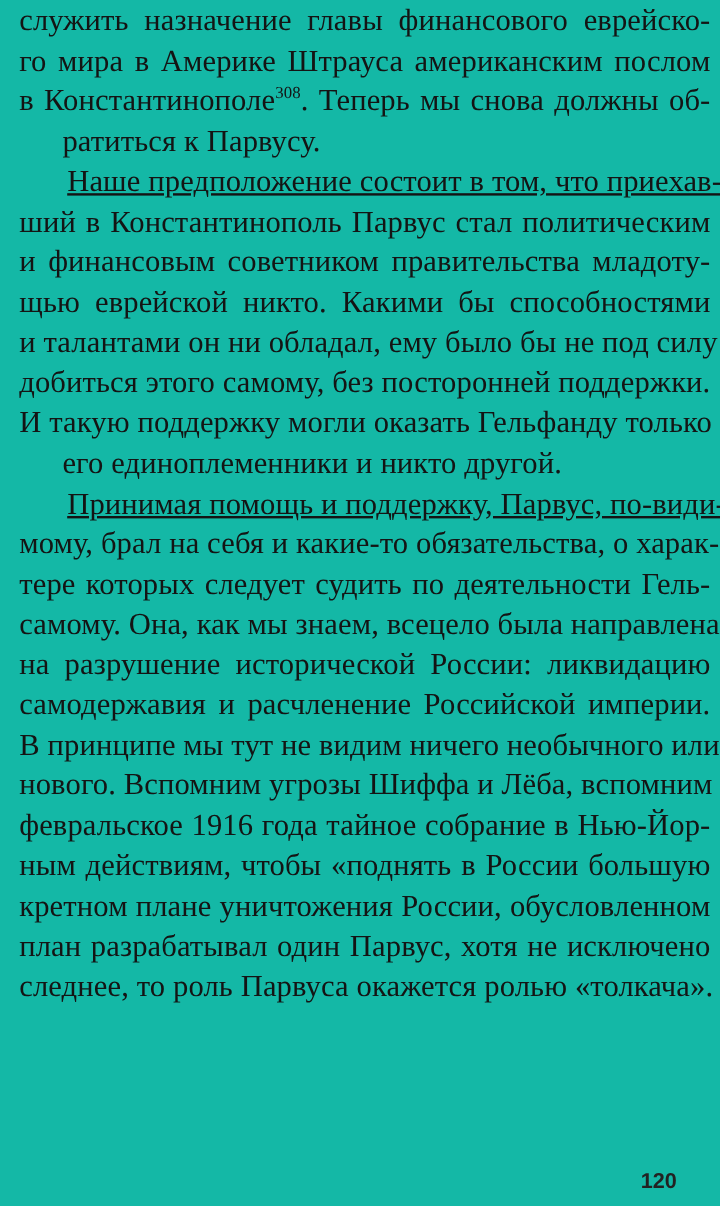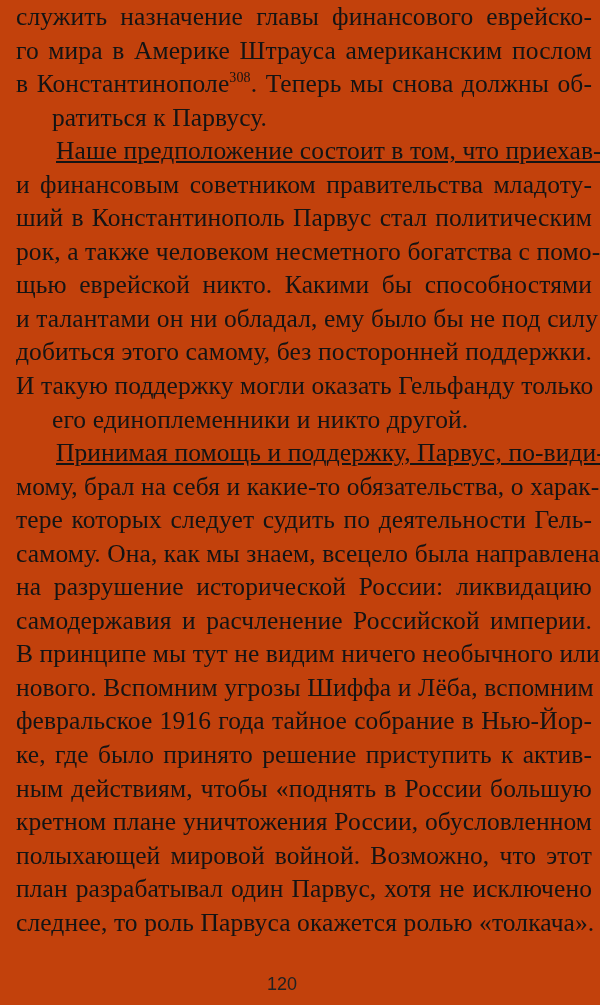--- a/index.html
+++ b/index.html
@@ -1,69 +1,66 @@
 <!DOCTYPE html>
 <html><head>
 <meta charset="utf-8">
 <style>
   html, body { margin: 0; padding: 0; background: #ffffff; }
   body { width: 600px; height: 1005px; overflow: hidden; position: relative; }
   .page {
     position: absolute; left: 0; top: 0; width: 600px; height: 1005px;
-    background: #c2410c; color: #141414;
+    background: #14b8a6; color: #141414;
     font-family: "Liberation Serif", "DejaVu Serif", serif;
   }
   .text-block { position: absolute; left: 16px; top: 0px; width: 576px; }
   .line {
     height: 33.55px; line-height: 33.55px; font-size: 25.5px;
     white-space: nowrap; text-align: justify; text-align-last: justify;
     letter-spacing: 0.1px;
   }
   .line.last { text-align-last: left; margin-left: 36px; }
   .line.indent { padding-left: 40px; text-decoration: underline; }
   sup { font-size: 14px; line-height: 0; vertical-align: 10px; }
   .page-number {
-    position: absolute; top: 974px; left: 0; width: 564px; text-align: center;
+    position: absolute; top: 974px; left: 0; width: 564px; text-align: right;
     font-family: "Liberation Sans", "DejaVu Sans", sans-serif;
-    font-size: 18px; font-weight: normal; color: #222;
+    font-size: 18px; font-weight: bold; color: #222;
   }
 </style>
 </head>
 <body>
 
 <div class="page">
   <div class="text-block">
 
     <div class="line">служить назначение главы финансового еврейско-</div>
     <div class="line">го мира в Америке Штрауса американским послом</div>
     <div class="line"><span>в Константинополе</span><sup>308</sup><span>. Теперь мы снова должны об-</span></div>
     <div class="line last">ратиться к Парвусу.</div>
 
     <div class="line indent">Наше предположение состоит в том, что приехав-</div>
+    <div class="line">ший в Константинополь Парвус стал политическим</div>
     <div class="line">и финансовым советником правительства младоту-</div>
-    <div class="line">ший в Константинополь Парвус стал политическим</div>
-    <div class="line">рок, а также человеком несметного богатства с помо-</div>
     <div class="line">щью еврейской никто. Какими бы способностями</div>
     <div class="line">и талантами он ни обладал, ему было бы не под силу</div>
     <div class="line">добиться этого самому, без посторонней поддержки.</div>
     <div class="line">И такую поддержку могли оказать Гельфанду только</div>
     <div class="line last">его единоплеменники и никто другой.</div>
 
     <div class="line indent">Принимая помощь и поддержку, Парвус, по-види-</div>
     <div class="line">мому, брал на себя и какие-то обязательства, о харак-</div>
     <div class="line">тере которых следует судить по деятельности Гель-</div>
     <div class="line">самому. Она, как мы знаем, всецело была направлена</div>
     <div class="line">на разрушение исторической России: ликвидацию</div>
     <div class="line">самодержавия и расчленение Российской империи.</div>
     <div class="line">В принципе мы тут не видим ничего необычного или</div>
     <div class="line">нового. Вспомним угрозы Шиффа и Лёба, вспомним</div>
     <div class="line">февральское 1916 года тайное собрание в Нью-Йор-</div>
-    <div class="line">ке, где было принято решение приступить к актив-</div>
     <div class="line">ным действиям, чтобы «поднять в России большую</div>
     <div class="line">кретном плане уничтожения России, обусловленном</div>
-    <div class="line">полыхающей мировой войной. Возможно, что этот</div>
     <div class="line">план разрабатывал один Парвус, хотя не исключено</div>
     <div class="line">следнее, то роль Парвуса окажется ролью «толкача».</div>
 
   </div>
 
   <div class="page-number">120</div>
 </div>
 
 </body></html>

